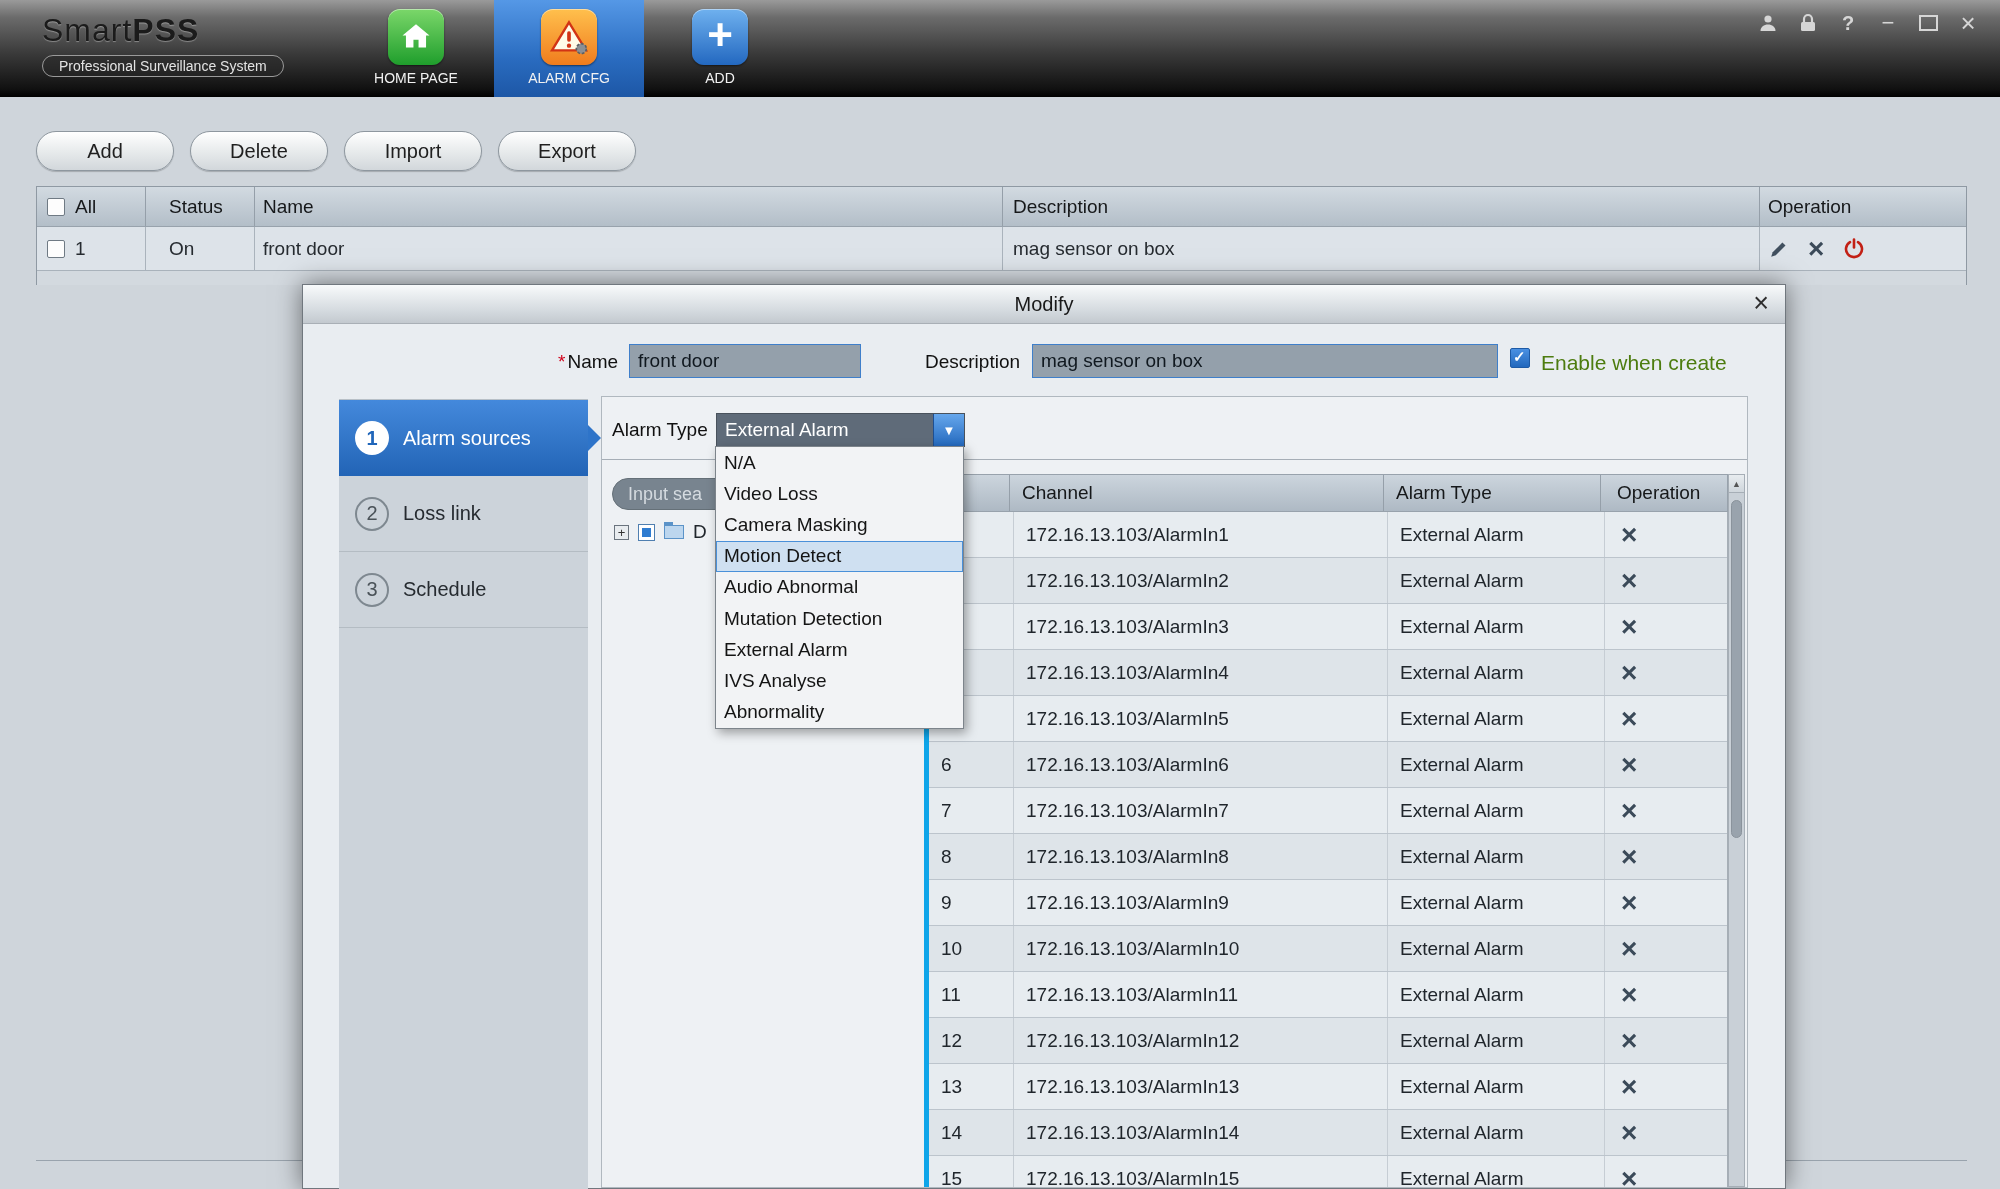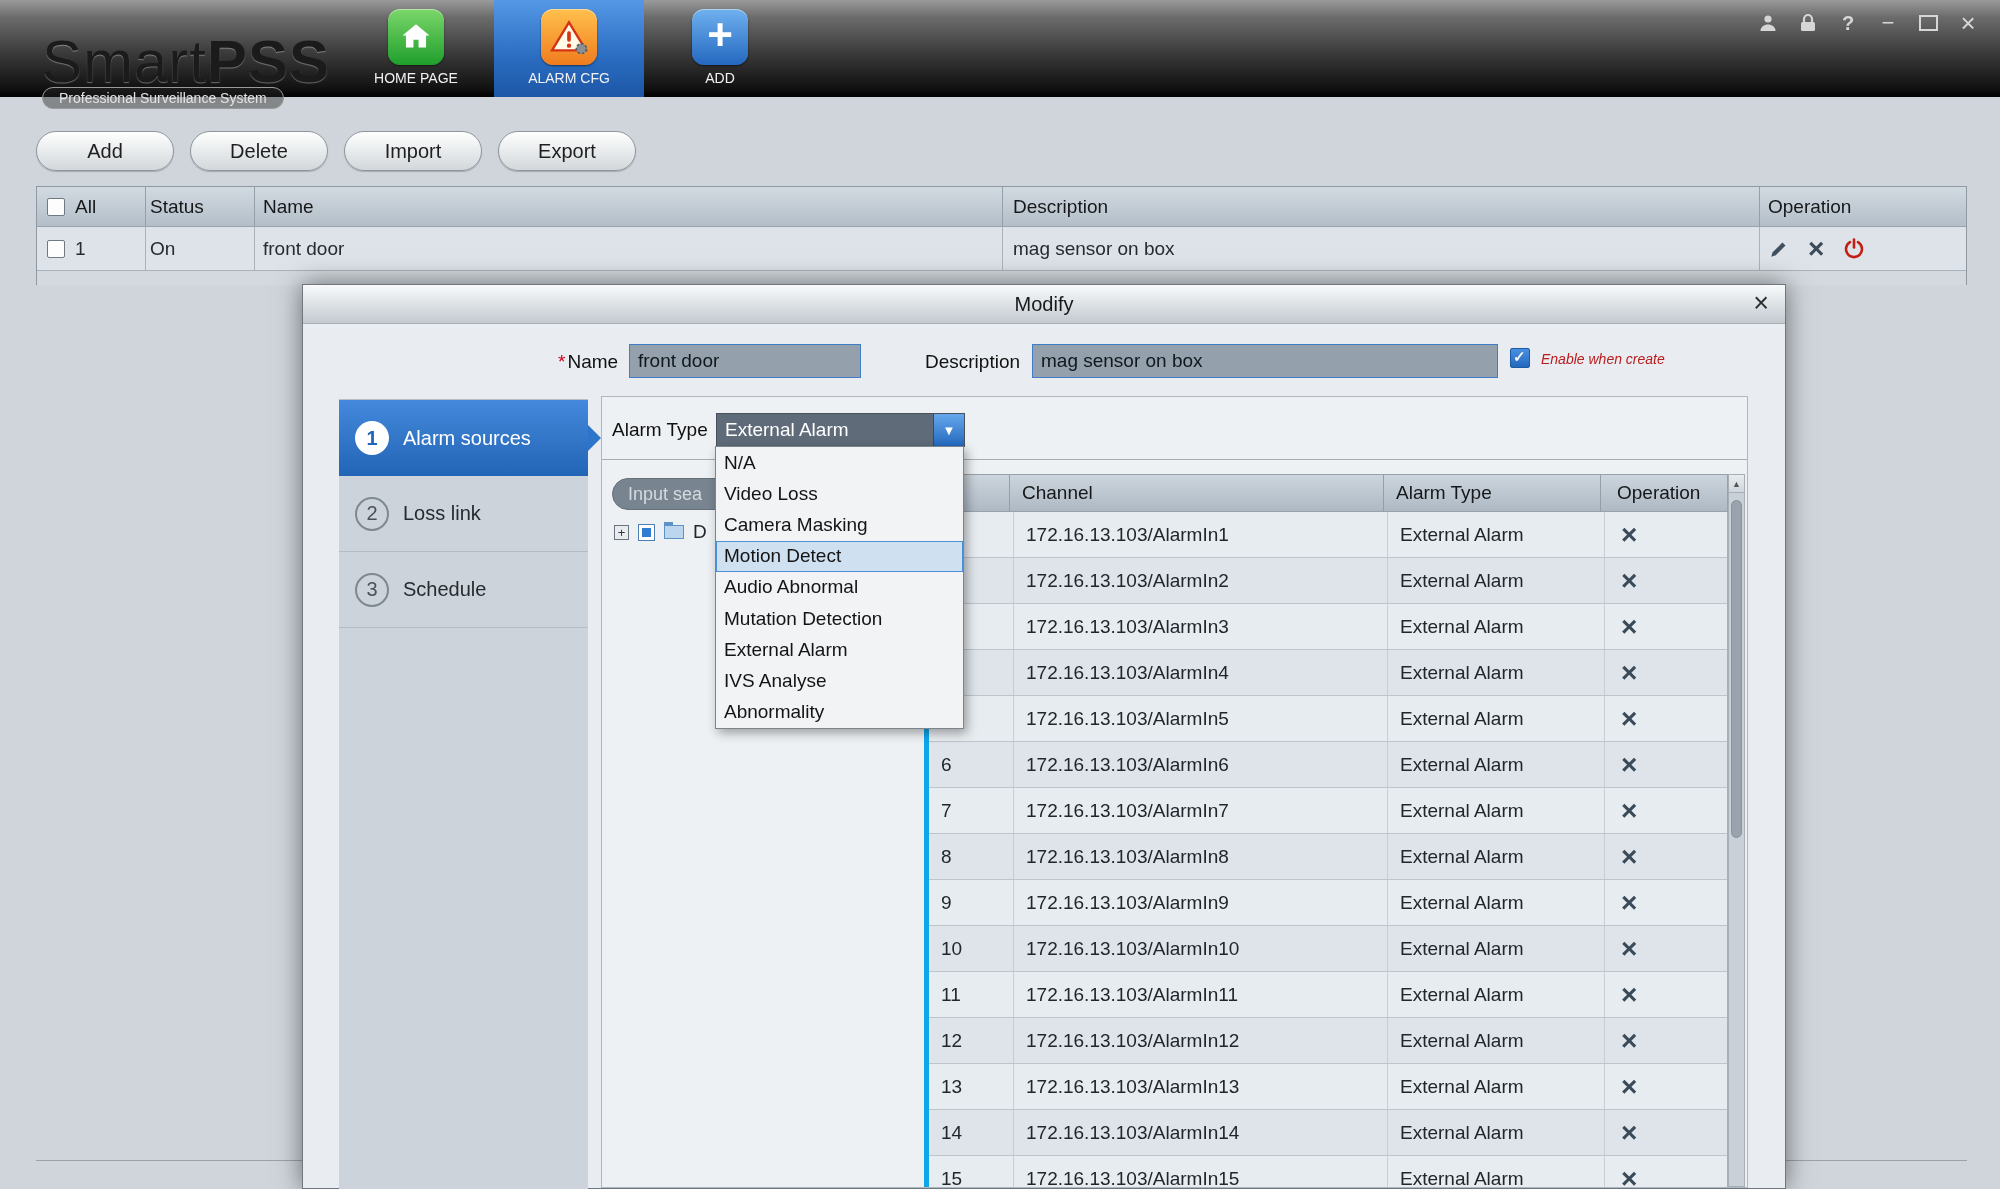--- a/index.html
+++ b/index.html
@@ -3,21 +3,21 @@
 <meta charset="utf-8">
 <style>
   html,body{margin:0;padding:0;background:#222;}
   .screen{position:relative;width:2000px;height:1189px;overflow:hidden;background:#cfd5db;
           font-family:"Liberation Sans",sans-serif;-webkit-font-smoothing:antialiased;}
 
   
   .titlebar{position:absolute;left:0;top:0;width:2000px;height:97px;
     background:linear-gradient(180deg,#9a9a9a 0%,#6b6b6b 18%,#3a3a3a 55%,#101010 92%,#000 100%);}
   .logo{position:absolute;left:42px;top:6px;}
-  .logo-text{font-size:60px;color:#1b1b1b;letter-spacing:1px;text-shadow:0 1px 1px rgba(255,255,255,0.35);line-height:48px;margin-top:32px;}
+  .logo-text{font-size:32px;color:#1b1b1b;letter-spacing:1px;text-shadow:0 1px 1px rgba(255,255,255,0.35);line-height:48px;}
   .logo-text .smart{font-weight:400;}
   .logo-text .pss{font-weight:700;}
   .tagline{margin-top:1px;display:inline-block;border:1px solid #9a9a9a;border-radius:12px;padding:2px 16px;
     color:#e3e3e3;font-size:14px;background:rgba(40,40,40,0.45);}
   .tabs{position:absolute;left:348px;top:0;height:97px;display:flex;}
   .tab{height:97px;display:flex;flex-direction:column;align-items:center;padding-top:9px;box-sizing:border-box;cursor:pointer;}
   .tab-home{width:136px;}
   .tab-alarm{width:150px;margin-left:10px;}
   .tab-add{width:100px;margin-left:26px;}
   .tab.active{background:linear-gradient(180deg,#5598e6 0%,#2a6cc0 60%,#1d57a6 100%);}
@@ -42,21 +42,21 @@
     font-size:20px;color:#1f1f1f;display:flex;align-items:center;justify-content:center;
     font-family:inherit;cursor:pointer;box-shadow:0 1px 1px rgba(0,0,0,0.2);}
 
   
   .main-table{position:absolute;left:36px;top:186px;width:1931px;border:1px solid #8f99a3;border-bottom:none;box-sizing:border-box;}
   .mt-header{display:flex;height:39px;background:linear-gradient(180deg,#d2dae1,#b3bec8);align-items:center;font-size:19px;color:#16181a;}
   .mt-row{display:flex;height:43px;background:#dde3e9;align-items:center;font-size:19px;color:#262b30;border-top:1px solid #98a2ac;}
   .mt-strip{height:14px;background:#d3d9df;border-top:1px solid #a9b2bb;}
   .cell{box-sizing:border-box;height:100%;display:flex;align-items:center;}
   .c-all{width:108px;padding-left:10px;gap:10px;}
-  .c-status{width:109px;padding-left:4px;}
+  .c-status{width:109px;padding-left:23px;}
   .c-name{width:748px;padding-left:8px;}
   .c-desc{width:757px;padding-left:10px;}
   .c-op{flex:1;padding-left:8px;}
   .mt-header .cell + .cell{border-left:1px solid #959fa9;}
   .mt-row .cell + .cell{border-left:1px solid #aab3bc;}
   .cb{display:inline-block;width:18px;height:18px;background:#fdfdfd;border:1px solid #6f7a84;border-radius:2px;box-sizing:border-box;cursor:pointer;}
   .cb-checked{background:linear-gradient(180deg,#4a90e2,#2268bd);border-color:#1d5aa6;position:relative;}
   .cb-checked::after{content:"✓";position:absolute;left:2px;top:-1px;color:#fff;font-size:15px;font-weight:700;}
   .op-icons{display:flex;align-items:center;gap:18px;}
   .op-btn{display:flex;align-items:center;justify-content:center;cursor:pointer;}
@@ -72,21 +72,21 @@
   .modal-close{position:absolute;right:16px;top:3px;font-size:27px;color:#2e2e2e;cursor:pointer;}
 
   .fld-name-label{position:absolute;left:255px;top:66px;font-size:19px;color:#111;}
   .req{color:#d0021b;margin-right:2px;}
   .input{position:absolute;background:#94a0ab;border:1px solid #3f7fca;box-sizing:border-box;color:#10181f;
     font-size:19px;padding:0 8px;font-family:inherit;outline:none;}
   .fld-name-input{left:326px;top:59px;width:232px;height:34px;}
   .fld-desc-label{position:absolute;left:622px;top:66px;font-size:19px;color:#111;}
   .fld-desc-input{left:729px;top:59px;width:466px;height:34px;}
   .enable-cb{position:absolute;left:1207px;top:63px;width:20px;height:20px;}
-  .enable-label{position:absolute;left:1238px;top:66px;font-size:14px;color:#b91c1c;font-style:italic;}
+  .enable-label{position:absolute;left:1238px;top:66px;font-size:21px;color:#4d7c0f;}
 
   .steps-panel{position:absolute;left:36px;top:114px;width:249px;height:789px;background:#ccd3da;border-top:1px solid #b8c0c7;}
   .step{height:76px;display:flex;align-items:center;gap:14px;padding-left:16px;box-sizing:border-box;
     border-bottom:1px solid #b4bcc3;position:relative;font-size:20px;color:#262b30;cursor:pointer;}
   .step-circle{width:34px;height:34px;border-radius:50%;display:flex;align-items:center;justify-content:center;
     font-size:20px;box-sizing:border-box;flex:0 0 34px;}
   .step.inactive .step-circle{border:2px solid #7e8890;color:#4a5258;}
   .step.active{background:linear-gradient(180deg,#4489dc,#2264b6);color:#fff;border-bottom:none;}
   .step.active .step-circle{background:#fff;color:#2066ba;font-weight:700;}
   .step.active::after{content:"";position:absolute;right:-13px;top:50%;margin-top:-13px;

